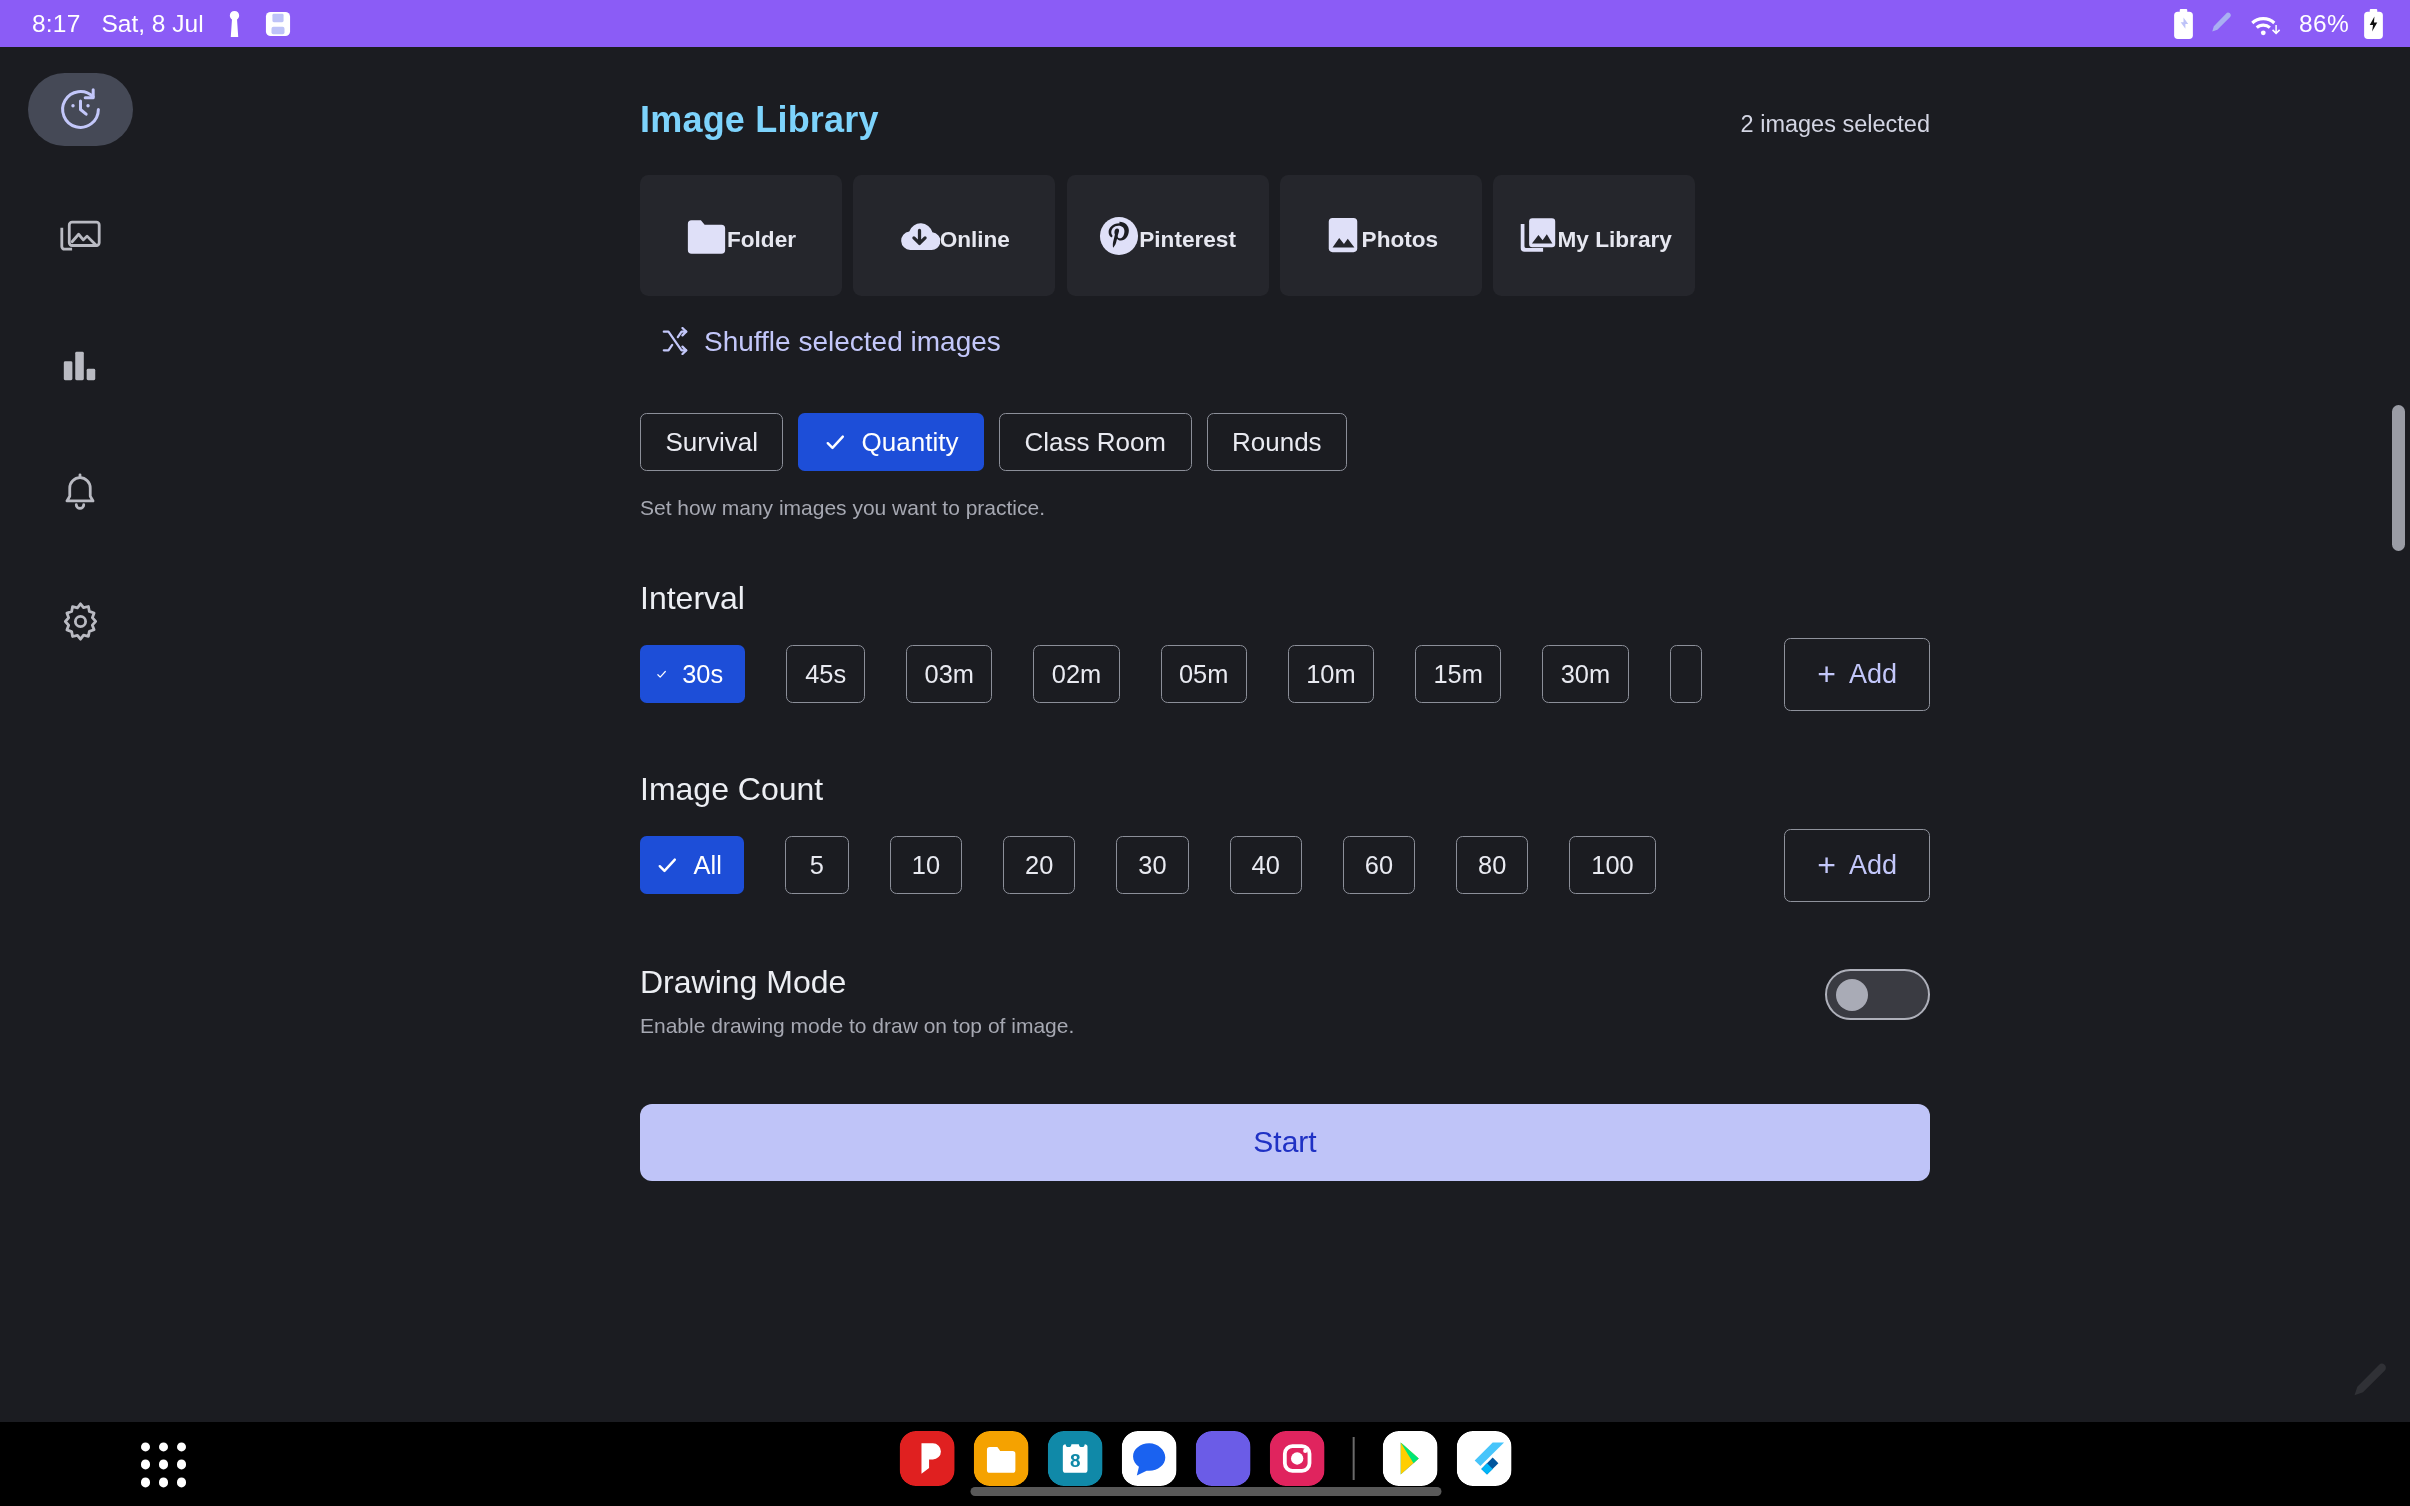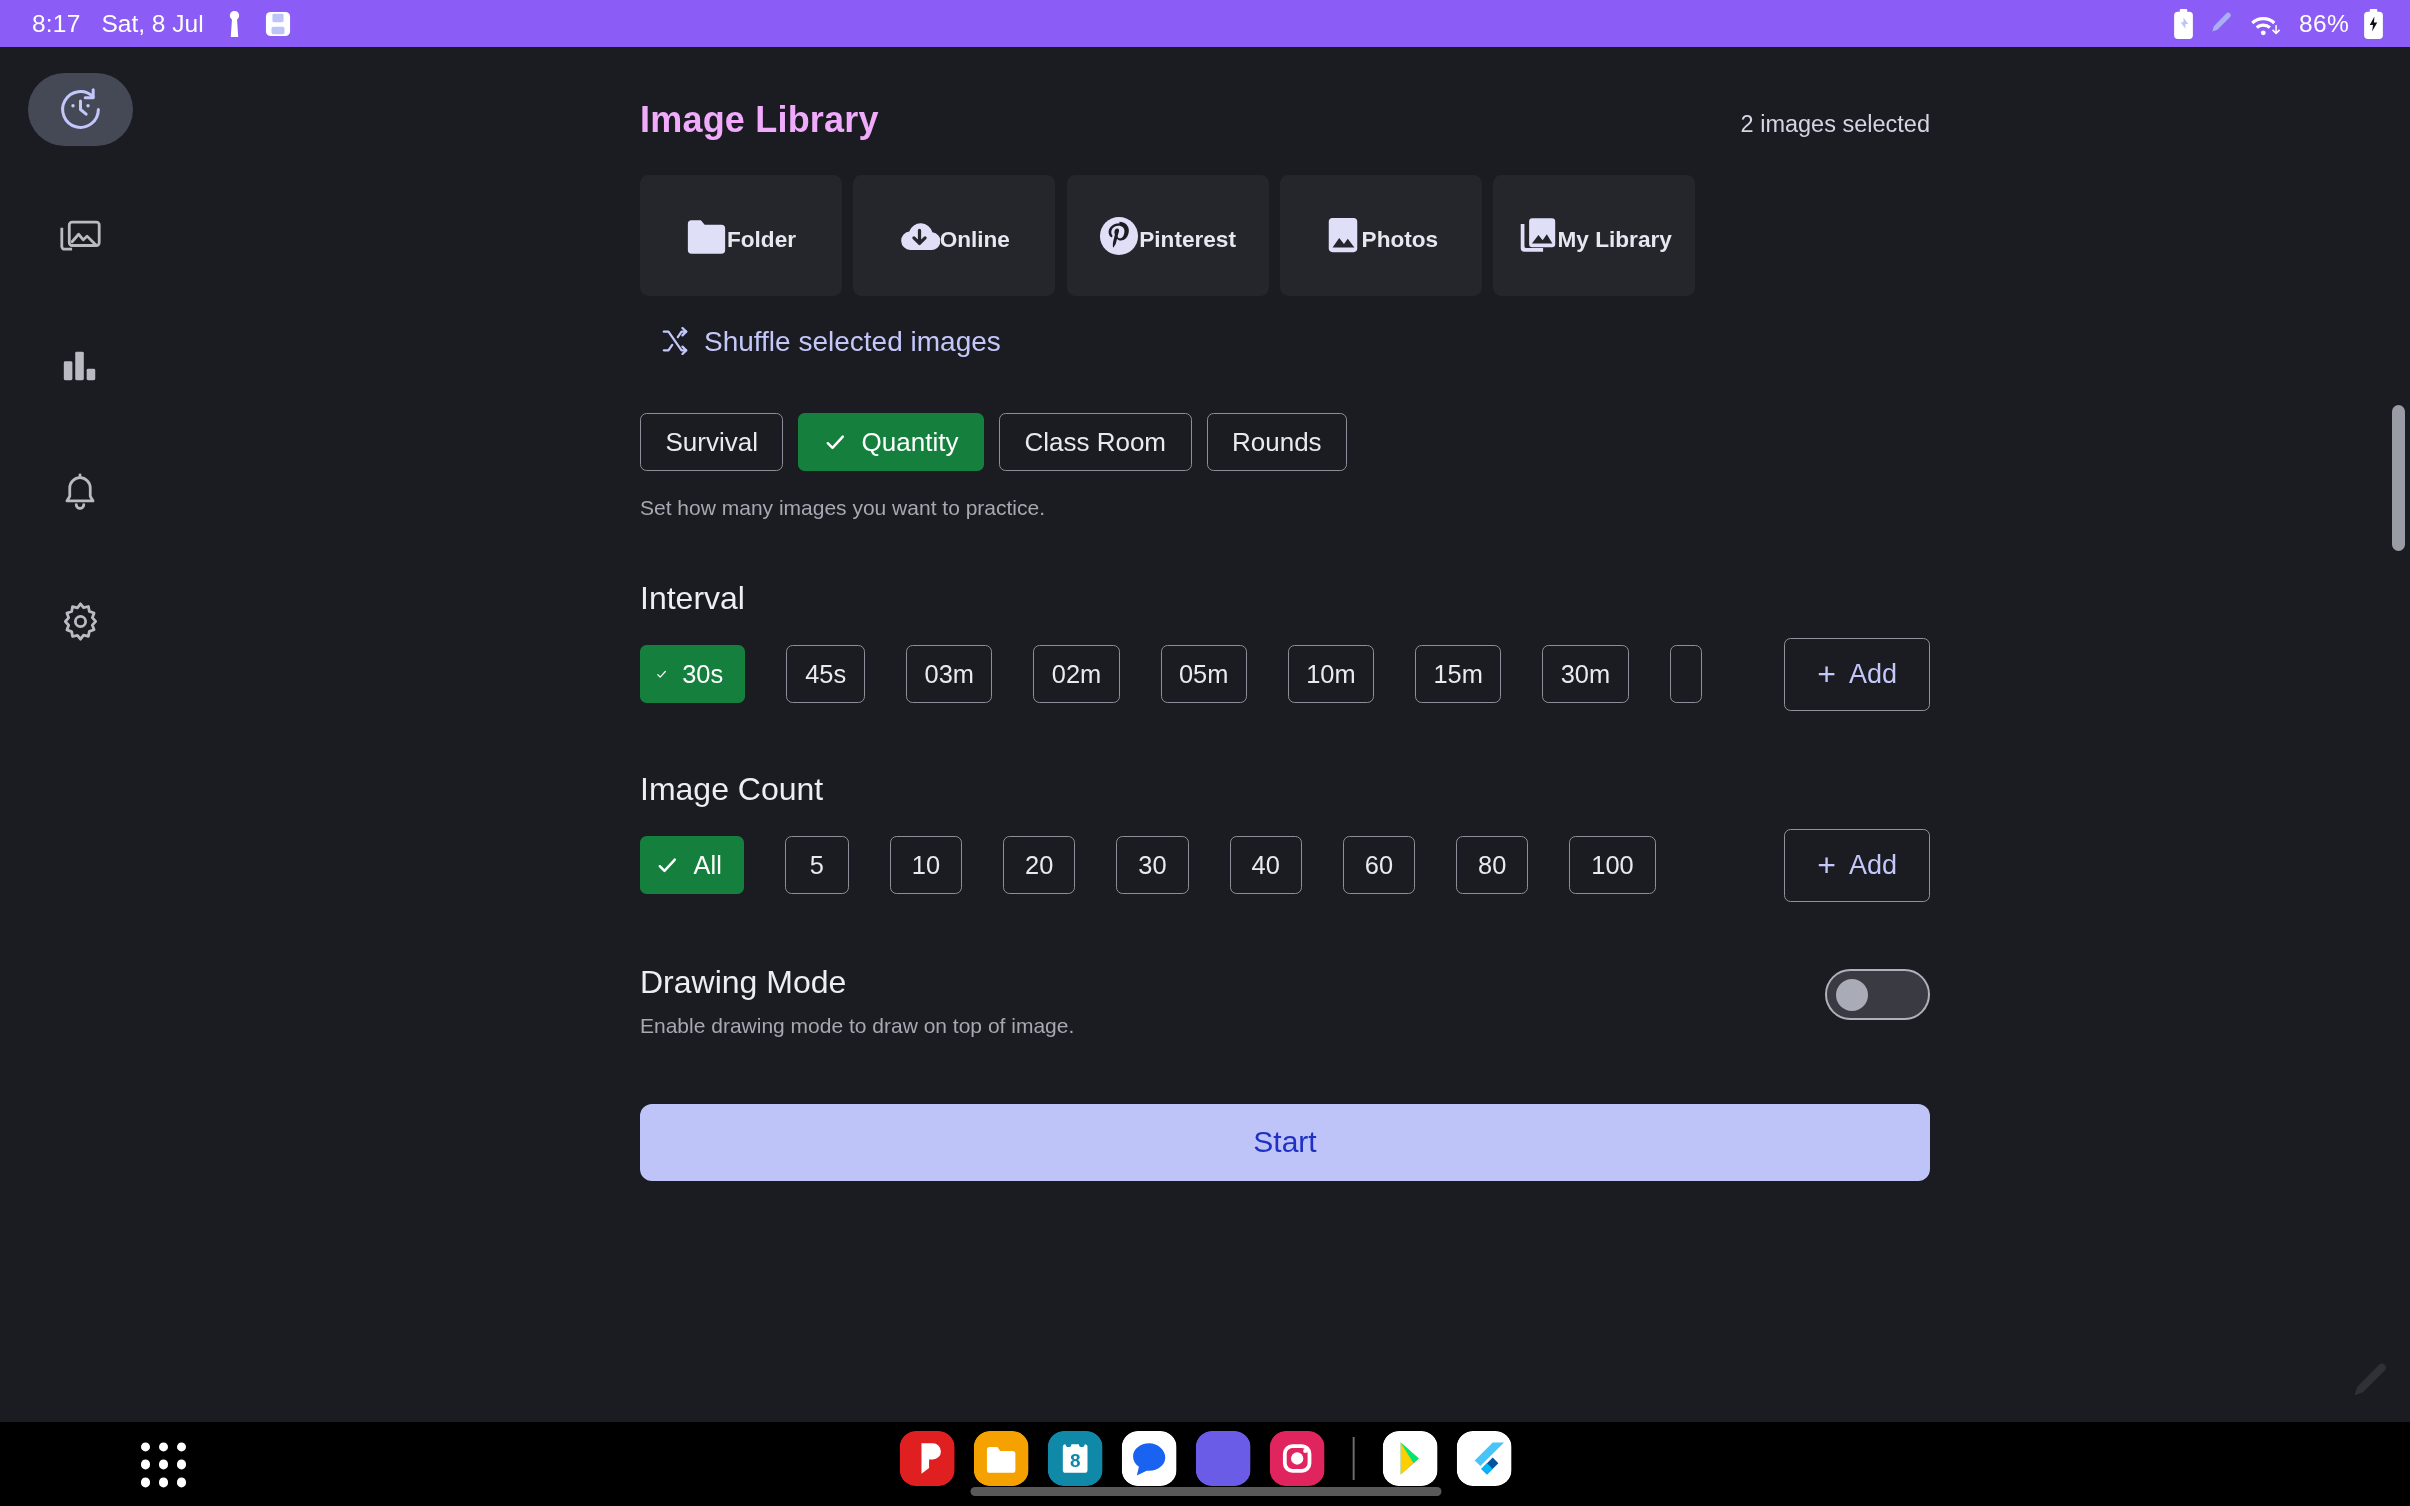--- a/index.html
+++ b/index.html
@@ -50,21 +50,21 @@
 
   
   #content {
     position: absolute; left: 160px; top: 0; right: 0; bottom: 0;
     overflow: hidden;
   }
   #inner { position: relative; width: 100%; padding: 52px 0 0 0; }
   .col { width: 1290px; margin-left: 480px; }
 
   .hdr-row { display: flex; align-items: baseline; }
-  .page-title { font-size: 36px; font-weight: 700; color: #f0abfc; letter-spacing: 0.2px; }
+  .page-title { font-size: 36px; font-weight: 700; color: #7dd3fc; letter-spacing: 0.2px; }
   .sel-count { margin-left: auto; font-size: 23.5px; color: #d3d5e3; }
 
   
   .src-row { display: flex; gap: 11.3px; margin-top: 34px; }
   .src-card {
     width: 202px; height: 121px; background: #25262c; border-radius: 8.5px;
     display: flex; flex-direction: row; align-items: center; justify-content: center;
     cursor: pointer;
   }
   .src-card .icn { height: 53px; display:flex; align-items:center; justify-content:center; }
@@ -84,21 +84,21 @@
   .prac-wrap { margin-top: 55px; }
   .chip-row { display: flex; align-items: stretch; gap: 15px; margin-top: 21px; }
 
   .chip {
     border: 0.9px solid #8c8f99; border-radius: 6.6px;
     background: transparent; color: #e9eaf1;
     display: flex; align-items: center; justify-content: center; gap: 15px;
     height: 58px; padding: 0 24.5px;
     font-size: 26px; cursor: pointer; white-space: nowrap;
   }
-  .chip.sel { background: #15803d; border-color: transparent; color: #ffffff; }
+  .chip.sel { background: #1d4ed8; border-color: transparent; color: #ffffff; }
   .chip .ck { width: 22.6px; height: 22.6px; display:block; }
 
   .chip-sm { height: 58px; min-width: 64px; padding: 0 21px; font-size: 25.4px; }
   .chip-sm.sel { padding-left: 15px; padding-right: 21px; }
 
   .add-btn {
     border: 0.9px solid #8f929c; border-radius: 6.6px; background: transparent;
     height: 73px; padding: 0 32px; display:flex; align-items:center; gap: 13px;
     color: #c3c7fa; font-size: 27px; cursor: pointer;
   }

